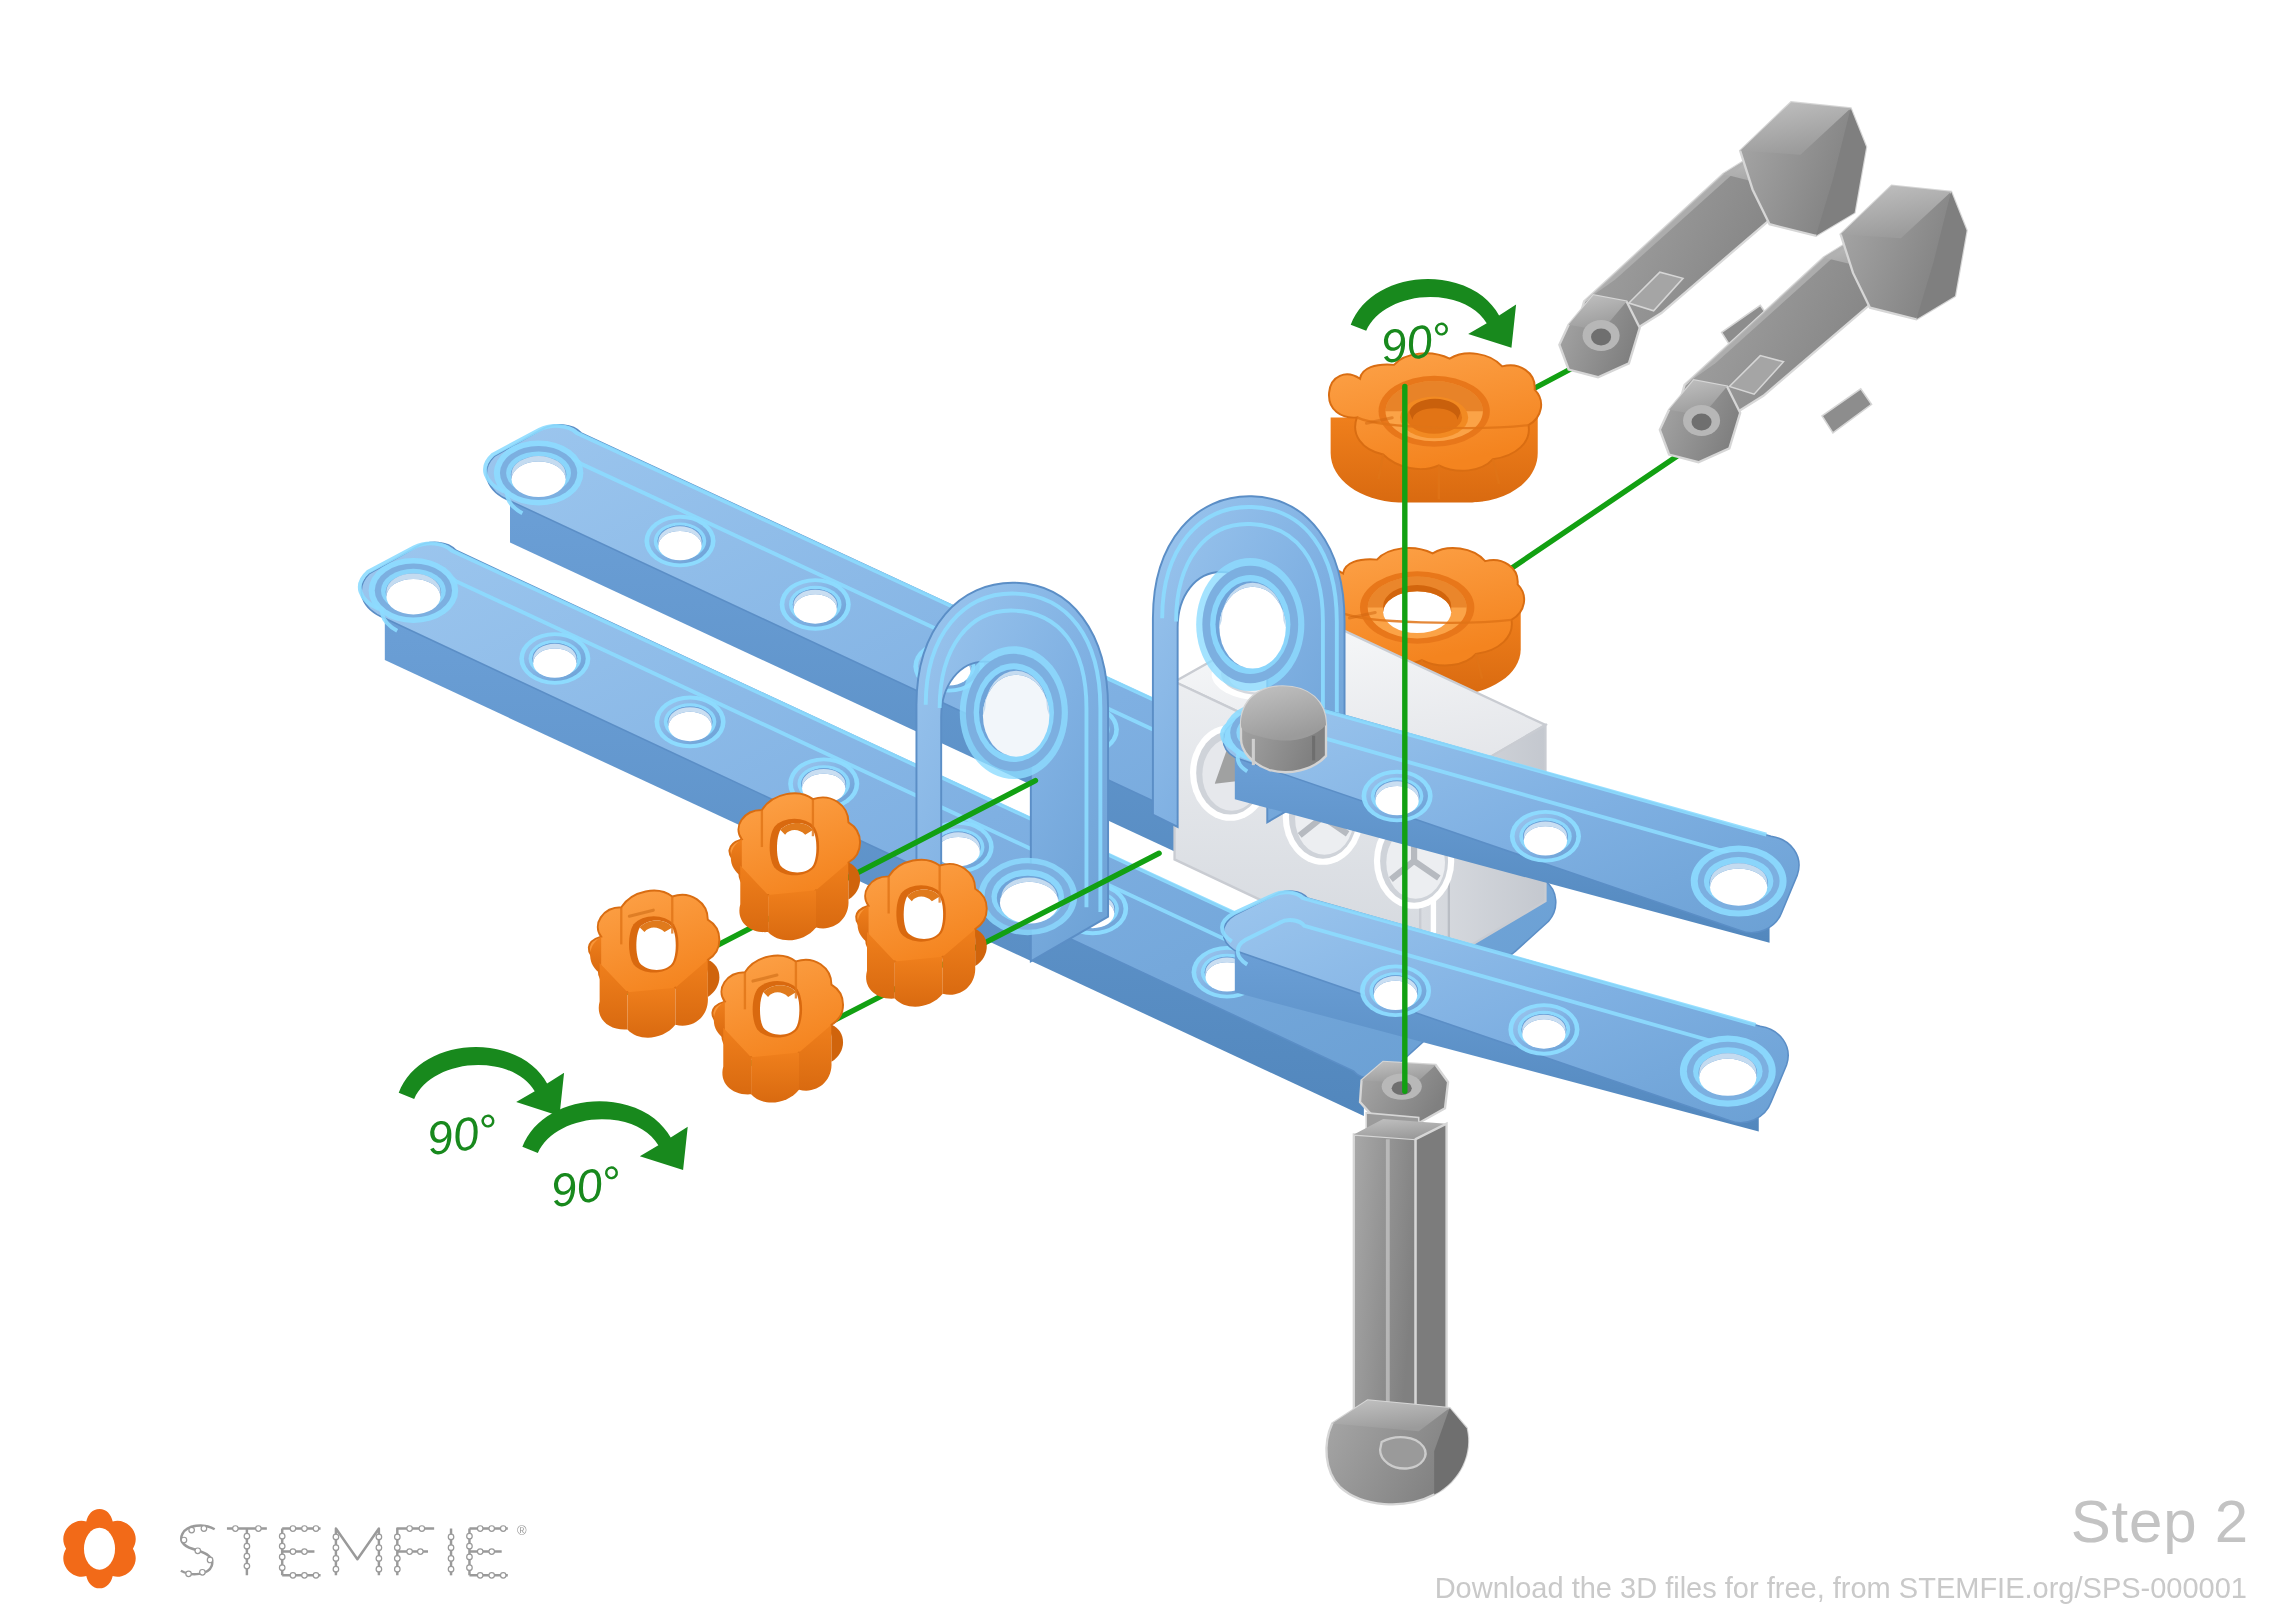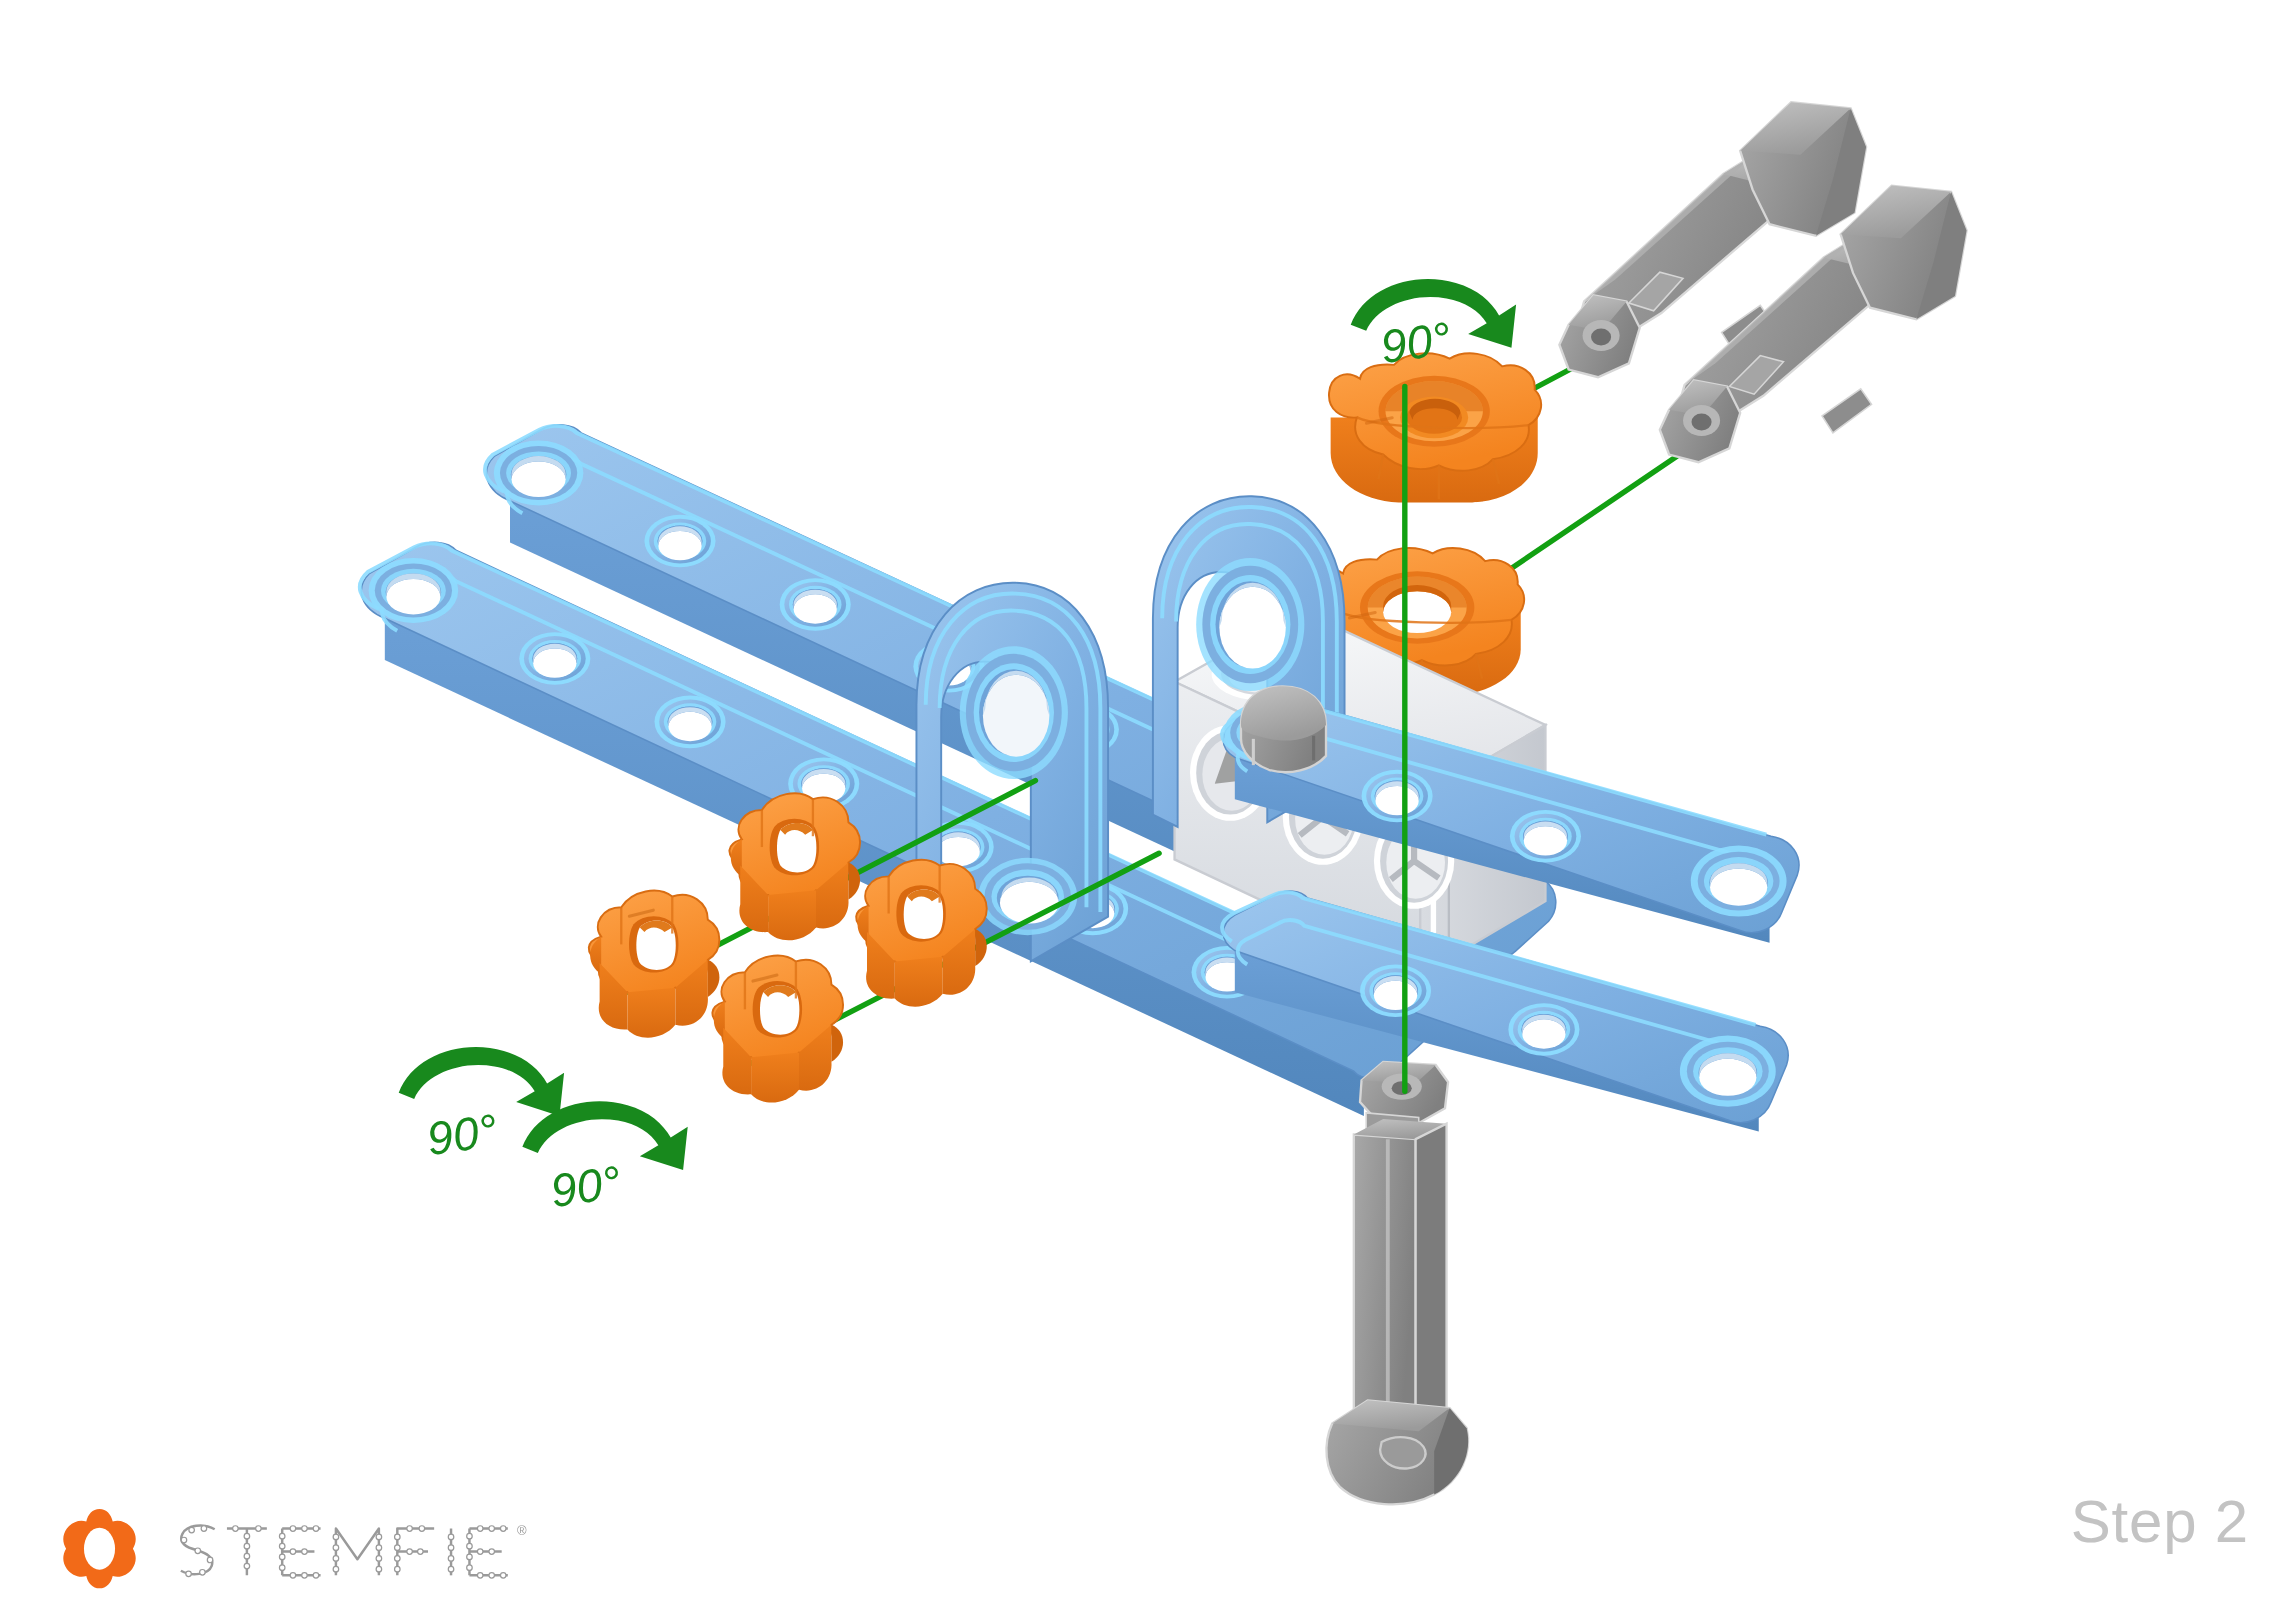--- a/index.html
+++ b/index.html
@@ -749,16 +749,17 @@
           <circle cx="24" cy="74" r="3.6"></circle>
         </g>
 
         <text x="452" y="24" font-family="Liberation Sans, sans-serif" font-size="17" fill="#9a9a9a">®</text>
       </svg>
       <span class="sr">STEMFIE</span>
     </div>
 
     <div class="step-label">Step 2</div>
 
+    <div class="download-note">Download the 3D files for free, from STEMFIE.org/SPS-000001</div>
   </div>
 
 </div>
 
 
 </body></html>

